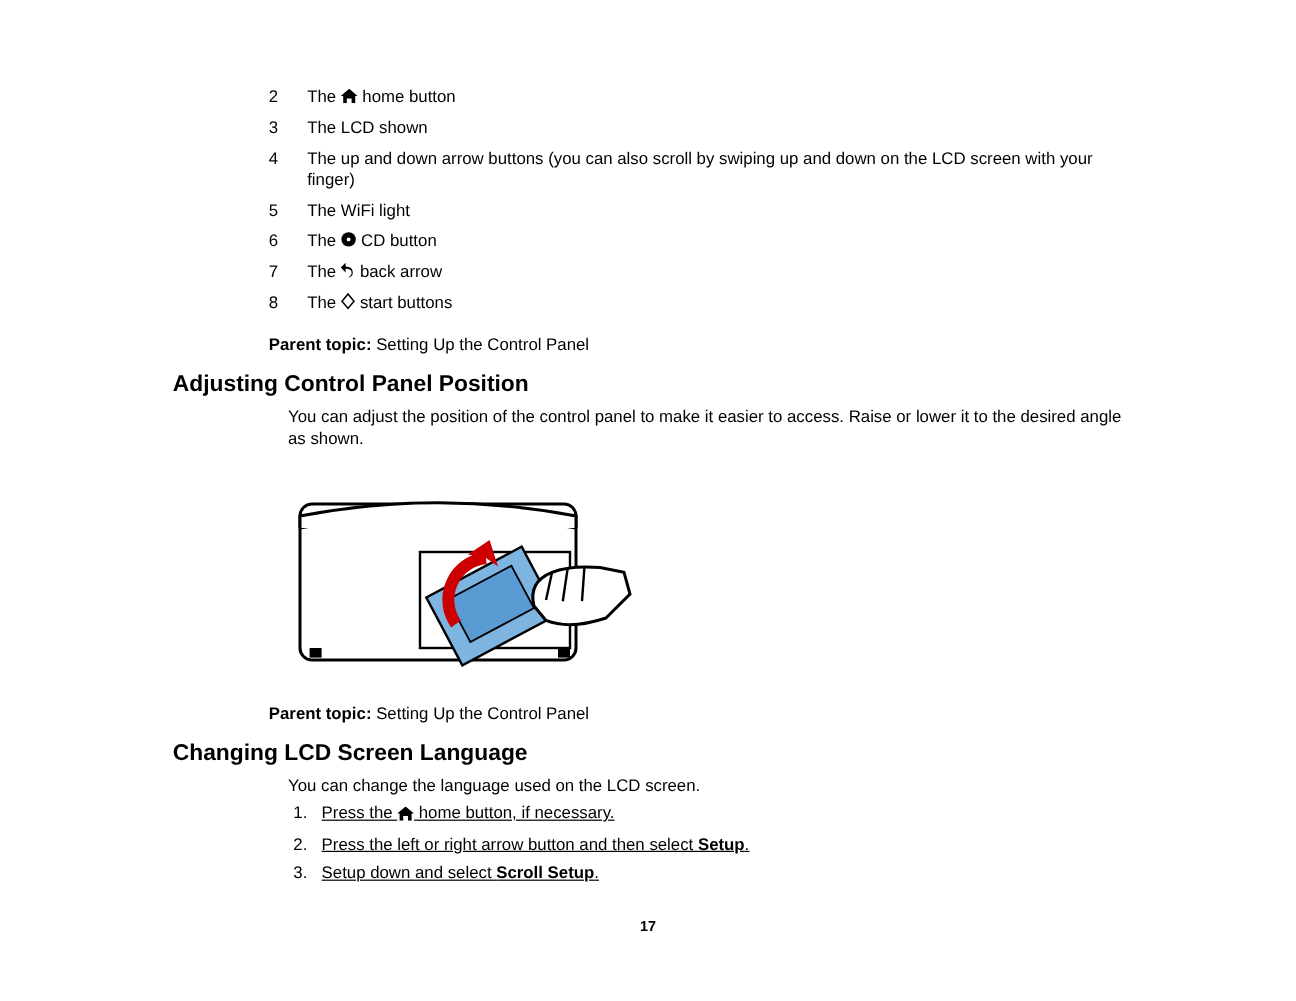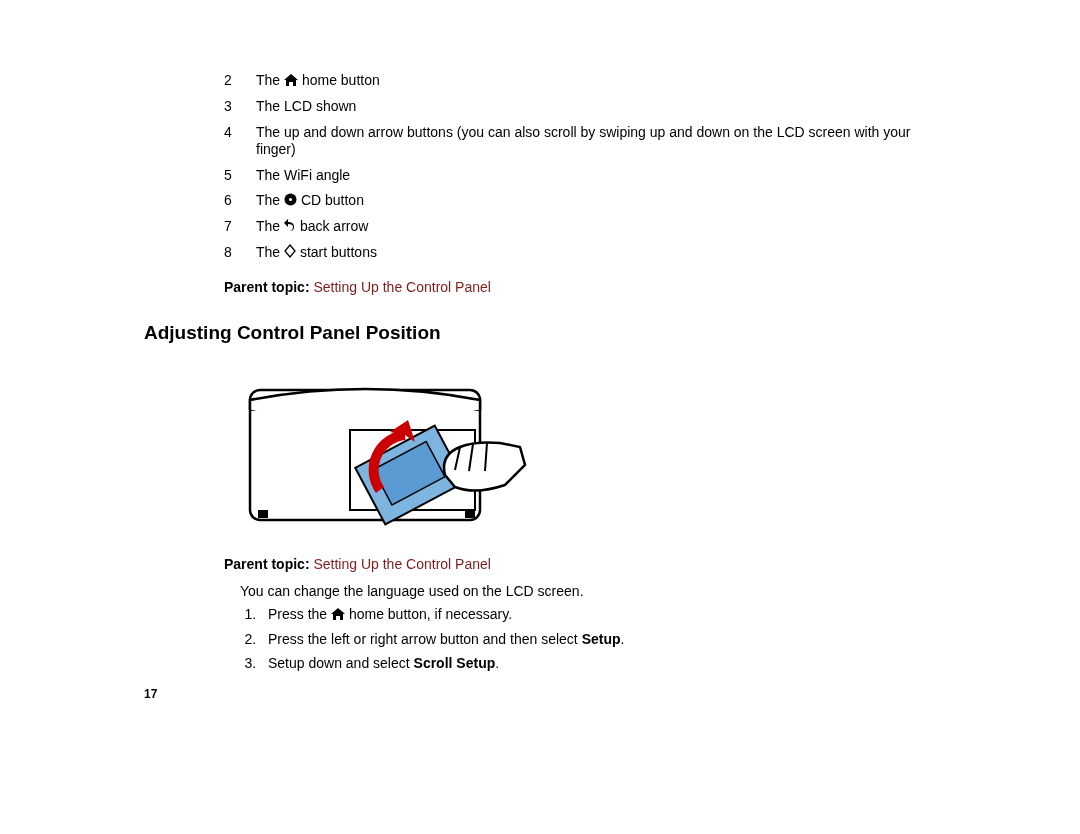--- a/index.html
+++ b/index.html
@@ -35,48 +35,50 @@
     display: inline-block;
     vertical-align: middle;
   }
   .parent-topic {
     margin: 16px 0 10px 80px;
   }
   .parent-topic .lbl {
     font-weight: bold;
   }
   .parent-topic .link {
-    color: #7f1d1d;
+    color: #000000;
   }
   h2.section {
     font-size: 19px;
     font-weight: bold;
-    margin: 27px 0 6px 0;
+    margin: 15px 0 6px 0;
   }
   .body-text {
     margin-left: 96px;
     line-height: 1.3;
   }
   .illustration {
     margin: 16px 0 16px 96px;
     width: 290px;
     height: 180px;
   }
   ol.steps {
     margin: 6px 0 0 96px;
     padding-left: 20px;
+    text-decoration: underline;
   }
   ol.steps li {
     margin-bottom: 8px;
     padding-left: 8px;
   }
   .page-num {
+    text-align: center;
     font-weight: bold;
     font-size: 12px;
-    margin-top: 16px;
+    margin-top: 30px;
   }
   .bold { font-weight: bold; }
 </style>
 </head>
 <body>
 
 <div class="page">
 
   <div class="num-list">
     <div class="num-row">
@@ -90,21 +92,21 @@
     <div class="num-row">
       <div class="num">3</div>
       <div class="desc"><span>The LCD shown</span></div>
     </div>
     <div class="num-row">
       <div class="num">4</div>
       <div class="desc"><span>The up and down arrow buttons (you can also scroll by swiping up and down on the LCD screen with your finger)</span></div>
     </div>
     <div class="num-row">
       <div class="num">5</div>
-      <div class="desc"><span>The WiFi angle</span></div>
+      <div class="desc"><span>The WiFi light</span></div>
     </div>
     <div class="num-row">
       <div class="num">6</div>
       <div class="desc">
         <span>The </span><span class="icon"><svg width="13" height="13" viewBox="0 0 13 13">
               <circle cx="6.5" cy="6.5" r="6" fill="#000"></circle>
               <circle cx="6.5" cy="6.5" r="1.6" fill="#fff"></circle>
             </svg></span><span> CD button</span>
       </div>
     </div>
@@ -124,20 +126,21 @@
             </svg></span><span> start buttons</span>
       </div>
     </div>
   </div>
 
   <div class="parent-topic">
     <span class="lbl">Parent topic: </span><span class="link">Setting Up the Control Panel</span>
   </div>
 
   <h2 class="section">Adjusting Control Panel Position</h2>
+  <div class="body-text">You can adjust the position of the control panel to make it easier to access. Raise or lower it to the desired angle as shown.</div>
 
   <div class="illustration">
     <svg width="290" height="180" viewBox="0 0 290 180">
       <rect x="10" y="30" width="230" height="130" rx="10" fill="#fff" stroke="#000" stroke-width="2.5"></rect>
       <path d="M10 50 Q 125 28 240 50" fill="#fff" stroke="#000" stroke-width="2.5"></path>
       <path d="M10 50 L10 40 Q 125 18 240 40 L240 50" fill="#fff" stroke="#000" stroke-width="2.5"></path>
       <rect x="18" y="150" width="10" height="8" fill="#000"></rect>
       <rect x="225" y="150" width="10" height="8" fill="#000"></rect>
 
       <rect x="110" y="70" width="125" height="80" fill="#fff" stroke="#000" stroke-width="2"></rect>
@@ -156,20 +159,21 @@
         <path d="M28 -11 L 24 16" stroke="#000" stroke-width="2" fill="none"></path>
         <path d="M42 -12 L 40 16" stroke="#000" stroke-width="2" fill="none"></path>
       </g>
     </svg>
   </div>
 
   <div class="parent-topic">
     <span class="lbl">Parent topic: </span><span class="link">Setting Up the Control Panel</span>
   </div>
 
+  <h2 class="section">Changing LCD Screen Language</h2>
   <div class="body-text">You can change the language used on the LCD screen.</div>
 
   <ol class="steps">
     <li>
       <span>Press the </span><span class="icon"><svg width="14" height="12" viewBox="0 0 14 12">
             <path d="M7 0 L14 6 L12 6 L12 12 L9 12 L9 8 L5 8 L5 12 L2 12 L2 6 L0 6 Z" fill="#000"></path>
           </svg></span><span> home button, if necessary.</span>
     </li>
     <li>
       <span>Press the left or right arrow button and then select </span><span class="bold">Setup</span><span>.</span>

